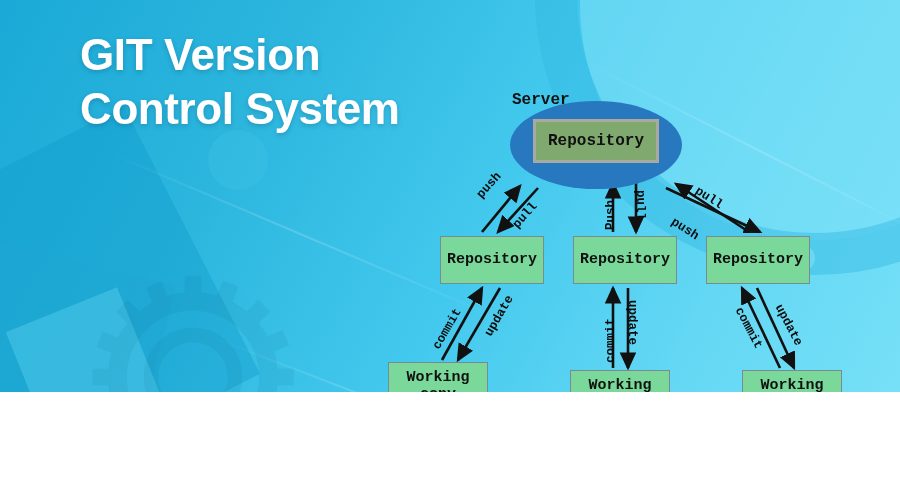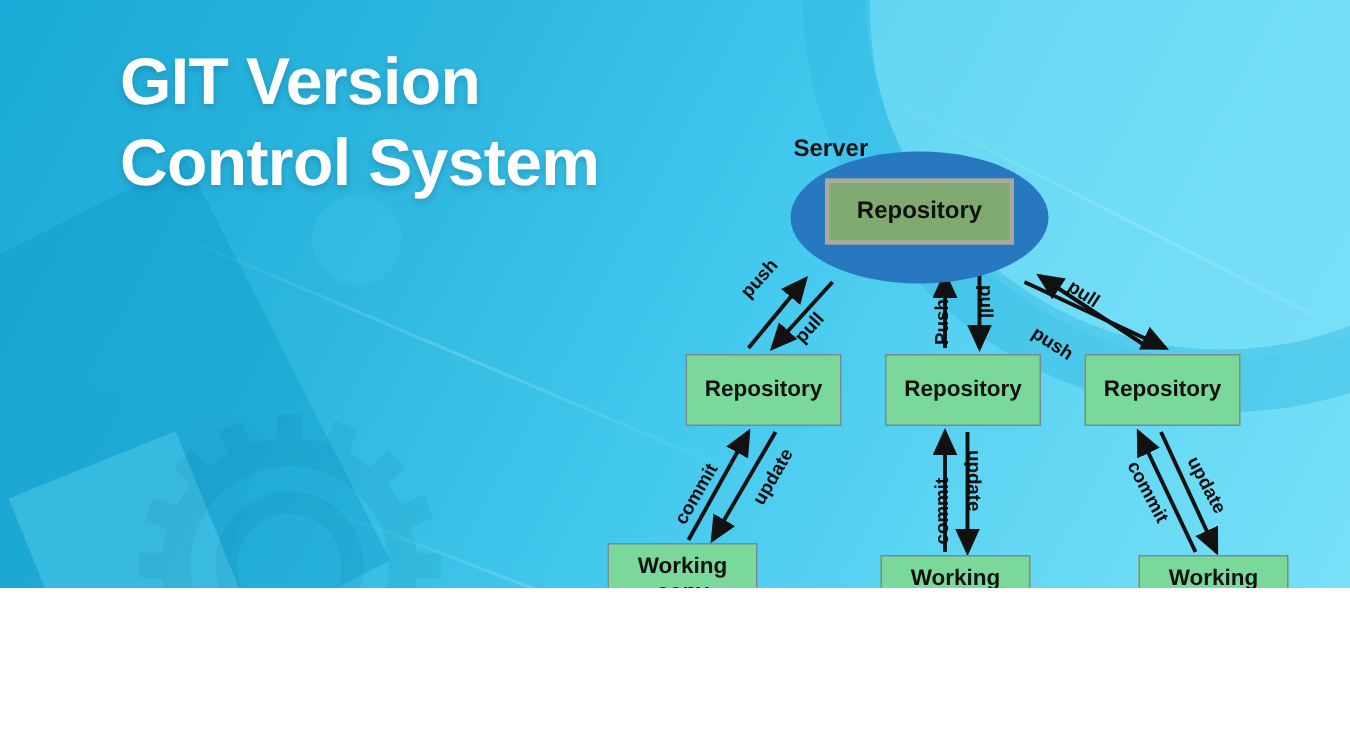--- a/index.html
+++ b/index.html
@@ -121,22 +121,22 @@
     color: #ffffff;
     font-weight: bold;
     font-size: 17px;
     letter-spacing: .2px;
     text-shadow: 0 1px 3px rgba(0,40,70,.22);
   }
 
   
   #diagram {
     position: absolute;
-    left: 387px; top: 80px;
-    width: 460px; height: 360px;
+    left: 370px; top: 80px;
+    width: 460px; height: 360px; font-family: Liberation Mono, monospace;
   }
   #edges { position: absolute; inset: 0; }
 
   .node {
     position: absolute;
     box-sizing: border-box;
     display: flex;
     align-items: center;
     justify-content: center;
     text-align: center;

